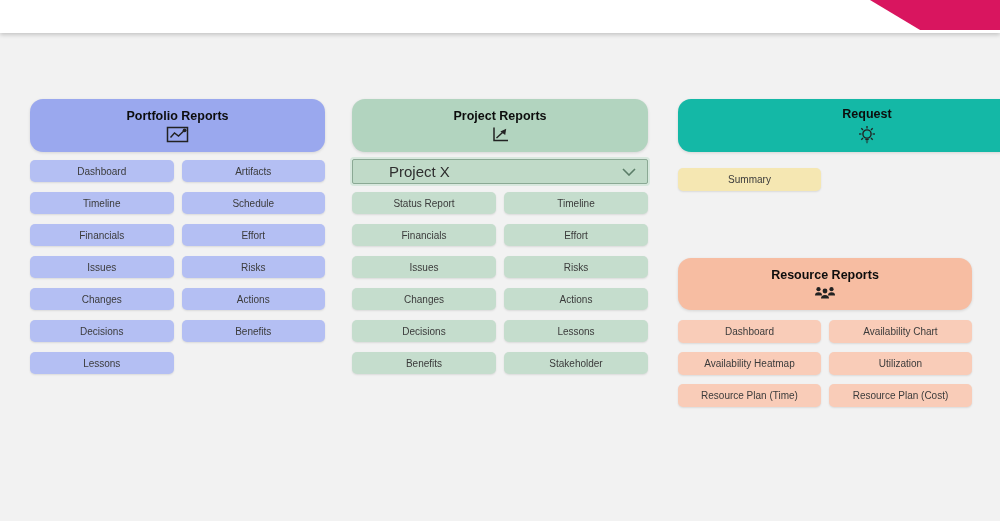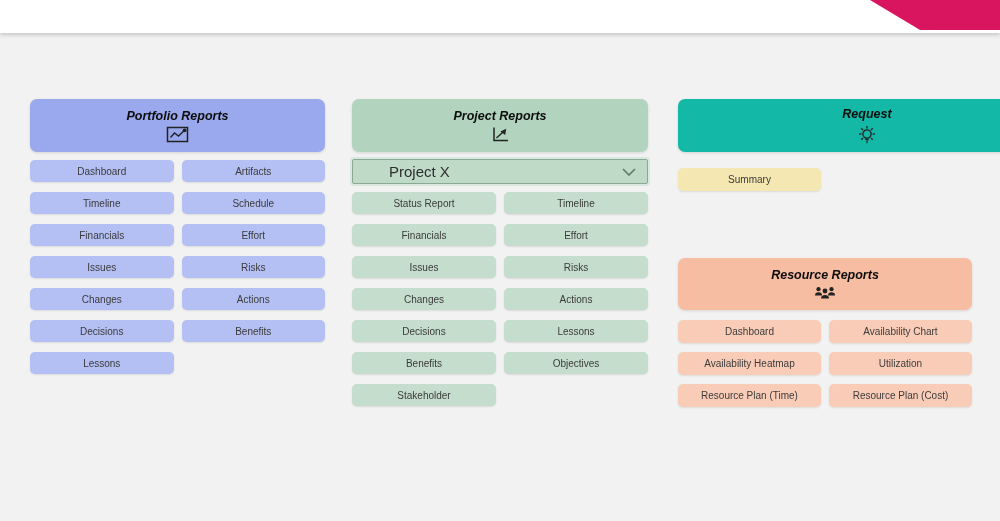--- a/index.html
+++ b/index.html
@@ -7,23 +7,23 @@
 
   
   .appbar{position:absolute;top:0;left:0;width:100%;height:33px;background:#ffffff;
           box-shadow:0 2px 4px rgba(0,0,0,0.18);z-index:3;}
   .app-title{position:absolute;left:0;right:0;top:6px;text-align:right;
              font-size:16px;font-weight:bold;color:#1b1b1b;letter-spacing:.2px;}
   .ribbon{position:absolute;top:0;right:0;width:130px;height:30px;z-index:4;
           clip-path:polygon(0 0,100% 0,100% 100%,38.5% 100%);}
 
   
-  .hdr-card{position:absolute;border-radius:7px;display:flex;flex-direction:column;
+  .hdr-card{position:absolute;border-radius:13px;display:flex;flex-direction:column;
             align-items:center;justify-content:center;gap:3px;
-            box-shadow:0 1px 3px rgba(0,0,0,0.12);font-style:italic;}
+            box-shadow:0 1px 3px rgba(0,0,0,0.12);}
   .hdr-title{font-size:12.5px;font-weight:bold;color:#0d0d0d;}
   .hdr-icon{display:block;}
 
   
   .grid{position:absolute;display:grid;grid-template-columns:1fr 1fr;column-gap:8px;row-gap:10px;}
   .rbtn{height:22px;border:none;border-radius:5px;background:var(--btn-bg,#ddd);
         font-family:"Liberation Sans",sans-serif;font-size:10px;color:#3b3b3b;
         box-shadow:0 1px 2px rgba(0,0,0,0.10);cursor:pointer;padding:0 4px;
         white-space:nowrap;overflow:hidden;text-overflow:ellipsis;}
   .grid-resource{row-gap:9px;}
@@ -102,21 +102,20 @@
       <button class="rbtn">Timeline</button>
       <button class="rbtn">Financials</button>
       <button class="rbtn">Effort</button>
       <button class="rbtn">Issues</button>
       <button class="rbtn">Risks</button>
       <button class="rbtn">Changes</button>
       <button class="rbtn">Actions</button>
       <button class="rbtn">Decisions</button>
       <button class="rbtn">Lessons</button>
       <button class="rbtn">Benefits</button>
-      <button class="rbtn">Objectives</button>
       <button class="rbtn">Stakeholder</button>
     </div>
 
   <div class="hdr-card" id="request-hdr" style="background: #14b8a6; padding-left: 42px;">
     <div class="hdr-title">Request</div>
     <svg class="hdr-icon" width="22" height="21" viewBox="0 0 22 21">
       <circle cx="11" cy="10" r="4.1" fill="none" stroke="#222" stroke-width="1.4"></circle>
       <line x1="11" y1="2" x2="11" y2="4.4" stroke="#222" stroke-width="1.3"></line>
       <line x1="5.3" y1="4.3" x2="7" y2="6" stroke="#222" stroke-width="1.3"></line>
       <line x1="16.7" y1="4.3" x2="15" y2="6" stroke="#222" stroke-width="1.3"></line>

